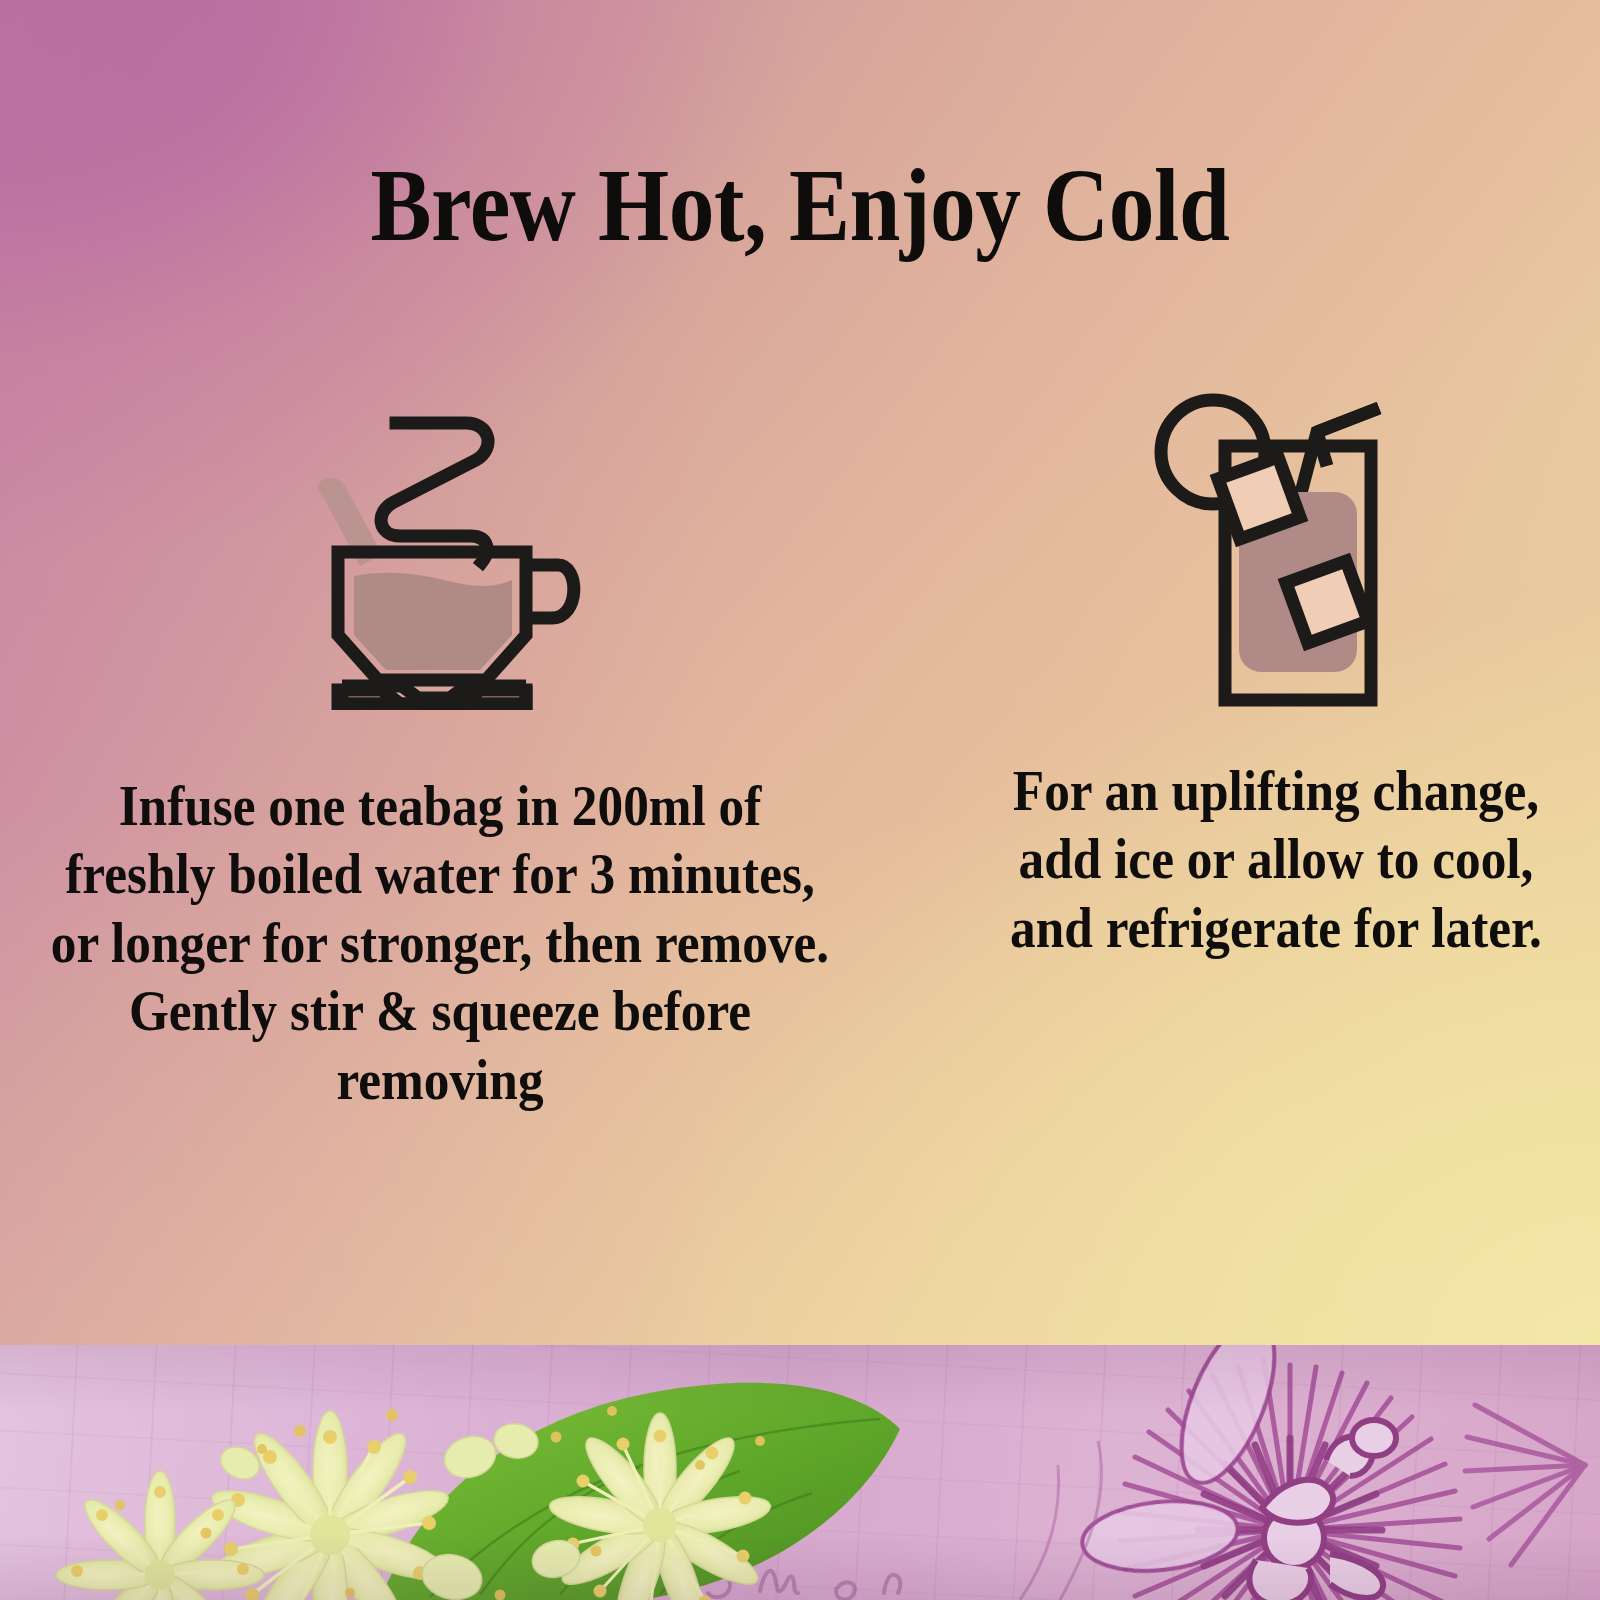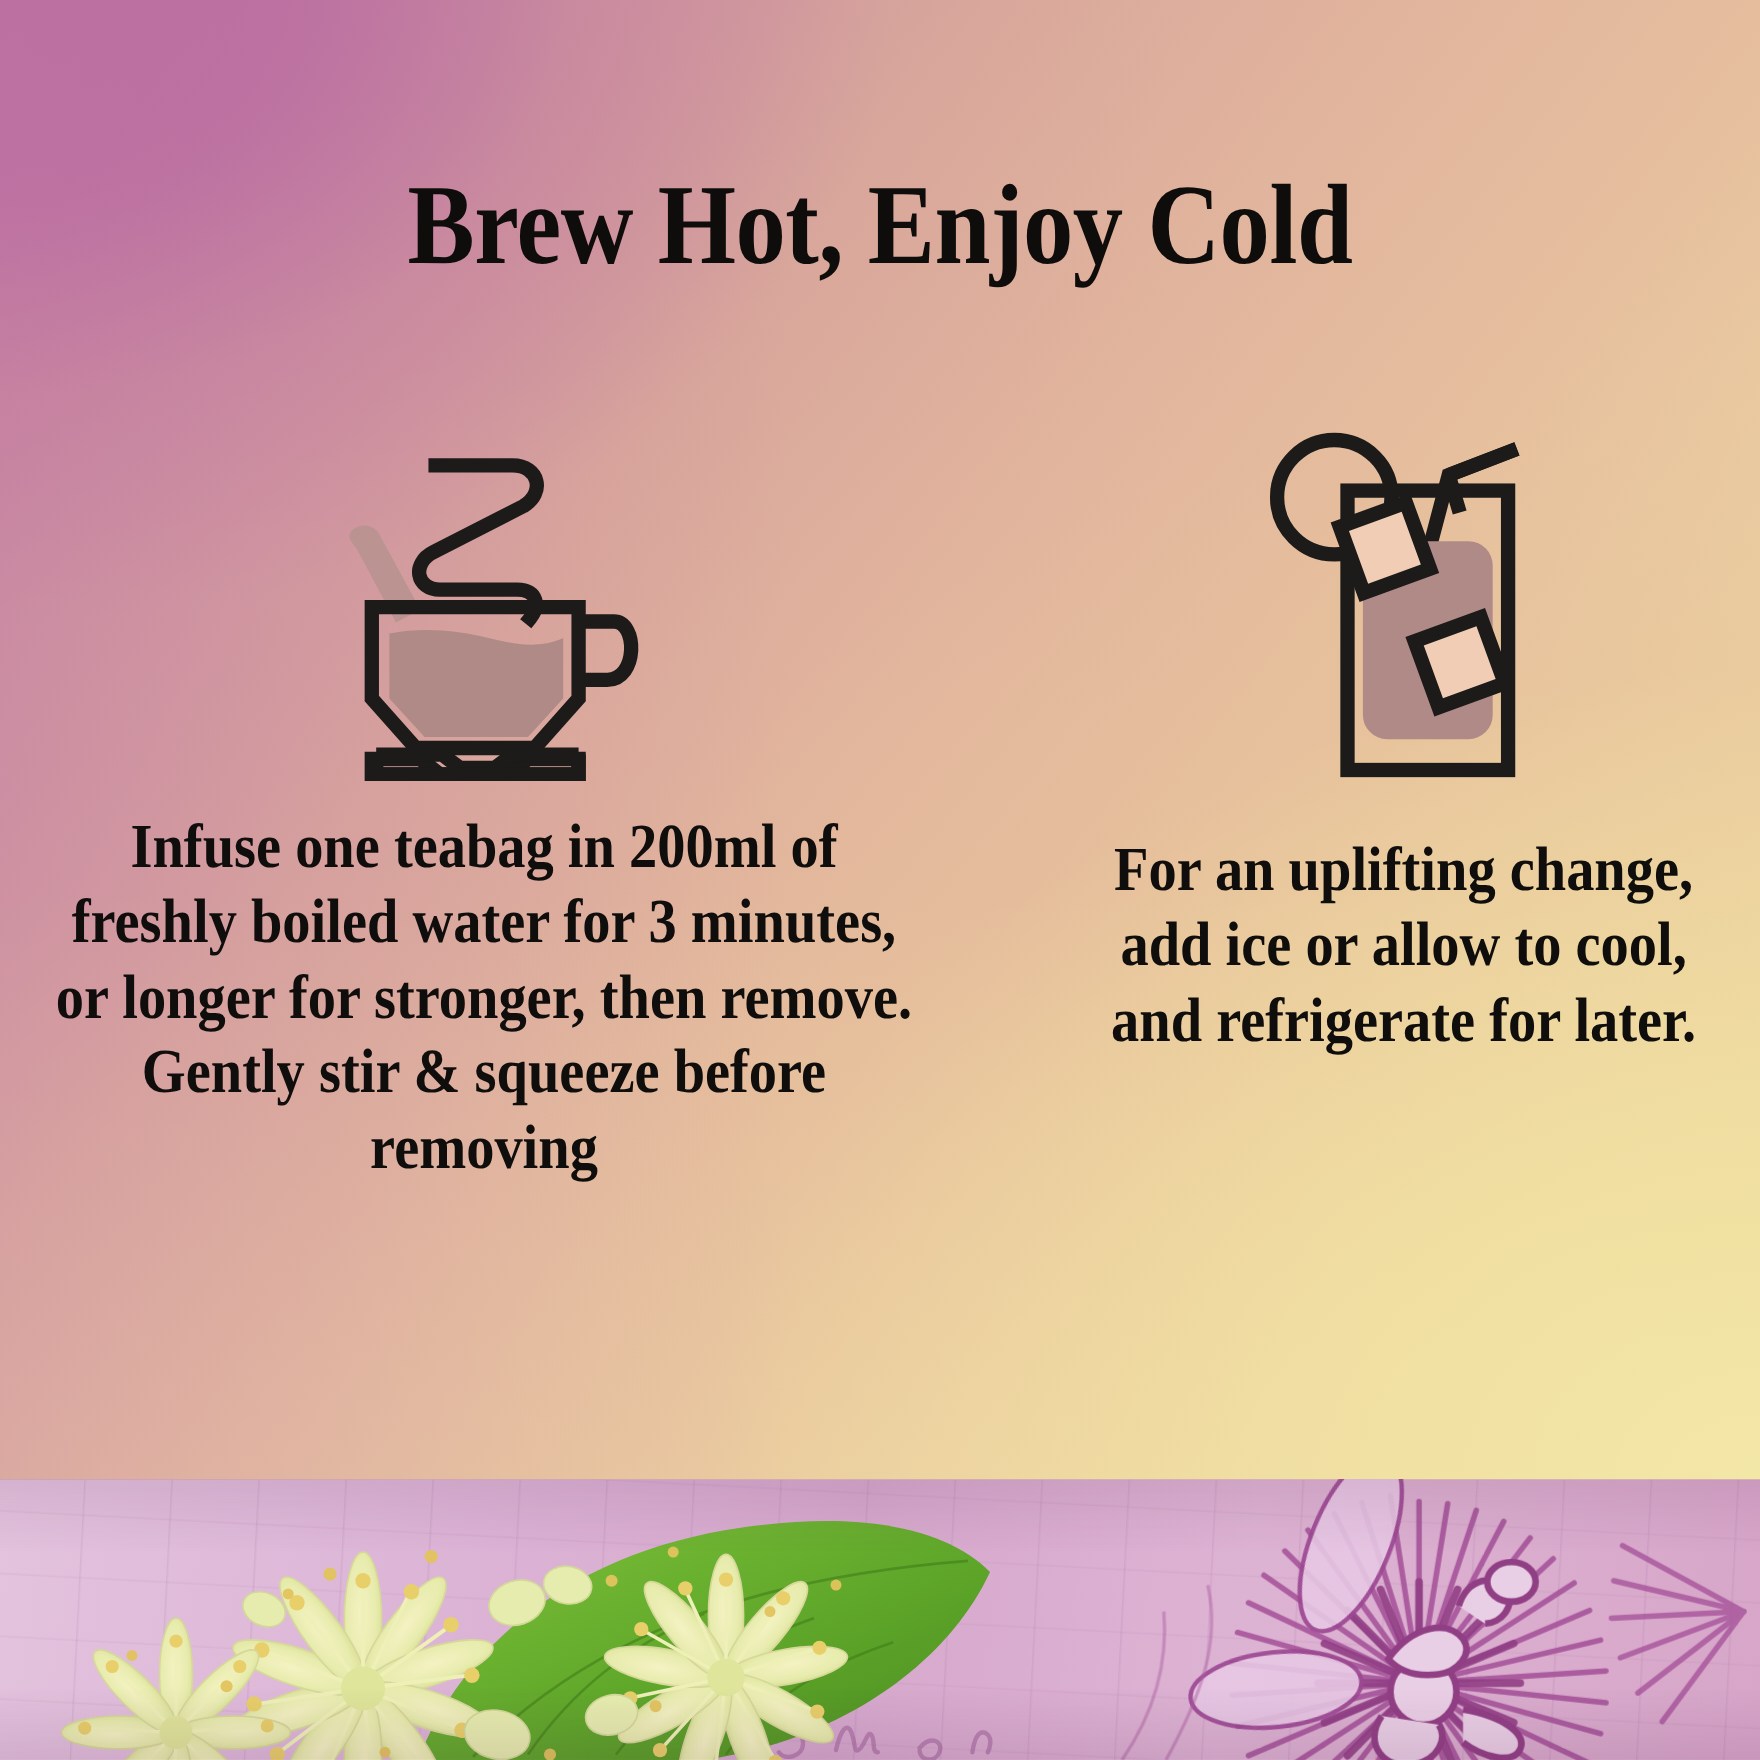--- a/index.html
+++ b/index.html
@@ -42,21 +42,21 @@
 
   
   .cols{
     position:absolute;left:0;top:380px;width:1600px;height:780px;
     display:flex;
   }
   .col{
     flex:1 1 50%;
     display:flex;flex-direction:column;align-items:center;
   }
-  .col-left{padding-right:46px;}
+  .col-left{padding-right:46px;gap:36px;}
   .col-right{padding-left:26px;gap:21px;}
 
   .icon-wrap{
     height:330px;display:flex;align-items:flex-end;justify-content:center;
   }
   .caption{
     margin-top:26px;
     text-align:center;
     font-family:"Liberation Serif", serif;
     font-weight:700;

